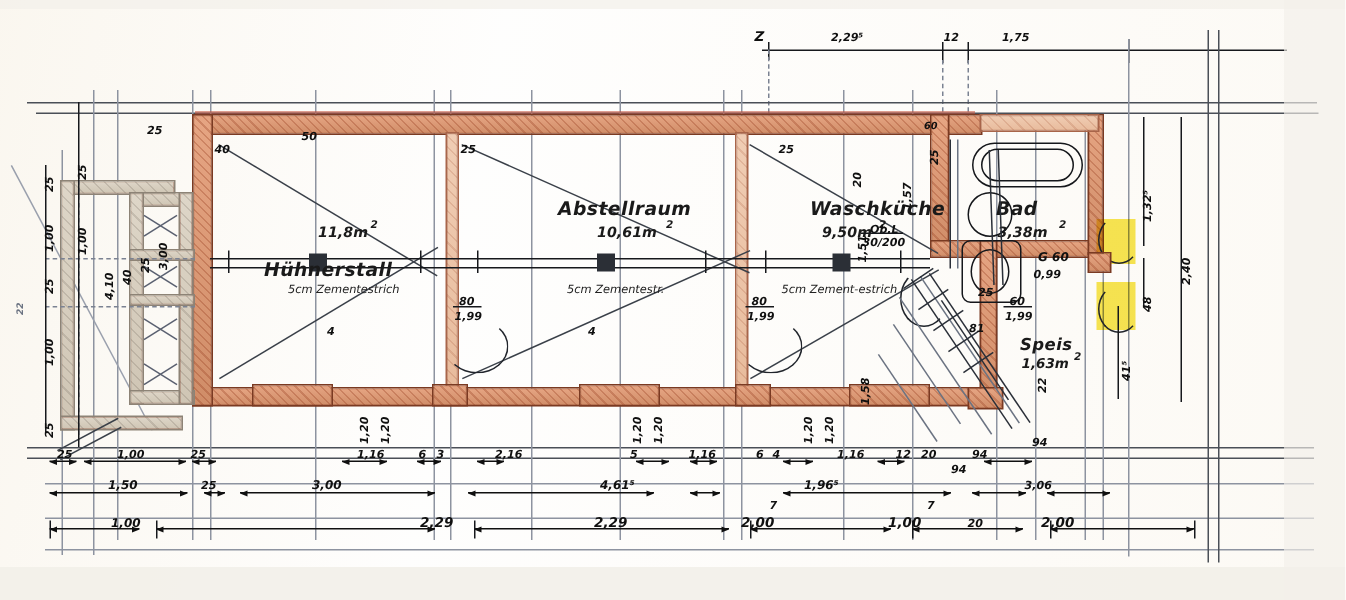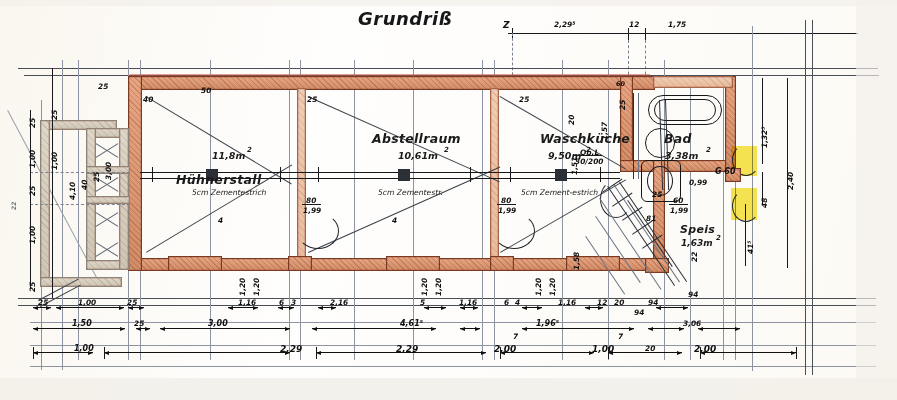--- a/index.html
+++ b/index.html
@@ -65,21 +65,20 @@
   .xmark:after{transform:rotate(-32deg);}
   .leader{position:absolute;background:#3a4049;height:1px;transform-origin:0 0;}
   .edgefade{position:absolute;background:#f2efe9;}
 </style>
 </head>
 <body>
 
 <div id="sheet">
   <div class="paper-tint"></div>
 
-  <div class="ttl" style="left:358px;top:8px;font-size:18px;">Grundriß</div>
 
   <div class="ln lnh" style="left:508px;top:33px;width:350px;height:1px;"></div>
   <div class="ln lnv" style="left:512px;top:28px;height:12px;"></div>
   <div class="ln lnv" style="left:628px;top:28px;height:14px;"></div>
   <div class="ln lnv" style="left:645px;top:28px;height:14px;"></div>
   <div class="ln lnv" style="left:752px;top:26px;height:16px;"></div>
   <div class="dim" style="left:503px;top:20px;font-size:9px;">Z</div>
   <div class="dim" style="left:554px;top:20px;">2,29⁵</div>
   <div class="dim" style="left:629px;top:20px;">12</div>
   <div class="dim" style="left:668px;top:20px;">1,75</div>
@@ -248,21 +247,21 @@
   <div class="ln lnh" style="left:302px;top:204px;width:19px;"></div>
 
   <div class="dim" style="left:501px;top:196px;">80</div>
   <div class="dim" style="left:498px;top:206px;">1,99</div>
   <div class="ln lnh" style="left:497px;top:204px;width:19px;"></div>
 
   <div class="dim" style="left:673px;top:196px;">60</div>
   <div class="dim" style="left:670px;top:206px;">1,99</div>
   <div class="ln lnh" style="left:669px;top:204px;width:19px;"></div>
 
-  <div class="dim" style="left:715px;top:167px;font-size:8px;">G 60</div>
+  <div class="dim" style="left:692px;top:167px;font-size:8px;">G 60</div>
   <div class="dim" style="left:689px;top:178px;">0,99</div>
 
   <div class="dim" style="left:580px;top:148px;font-size:7.4px;">Ob.L</div>
   <div class="dim" style="left:575px;top:157px;font-size:7.4px;">30/200</div>
   <div class="ln lnh" style="left:574px;top:155px;width:28px;"></div>
 
   <div class="dim dimv" style="left:570px;top:175px;">1,51</div>
   <div class="dim dimv" style="left:572px;top:270px;">1,58</div>
   <div class="dim" style="left:646px;top:214px;">81</div>
   <div class="dim" style="left:652px;top:190px;">25</div>

